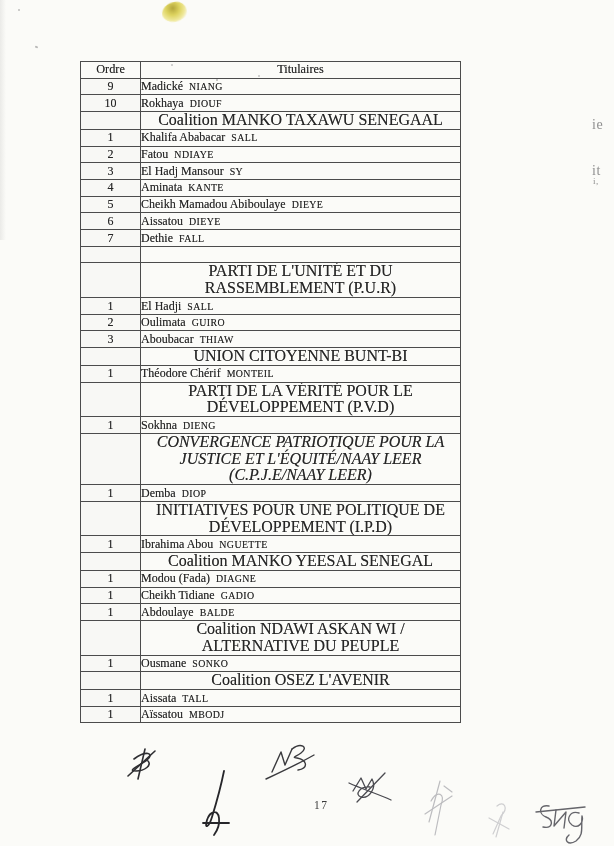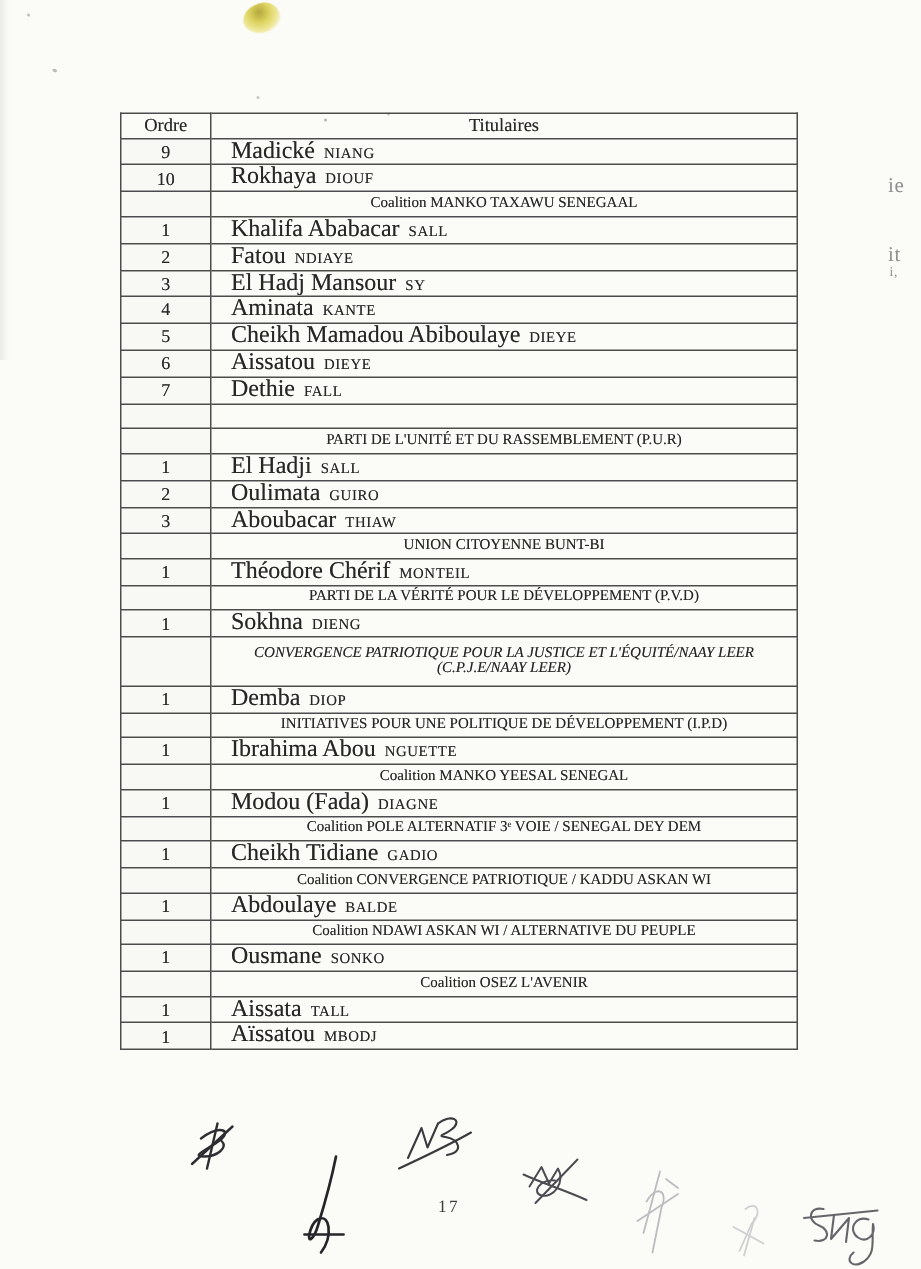--- a/index.html
+++ b/index.html
@@ -21,45 +21,45 @@
     transform:rotate(-8deg);
   }
   .speck{position:absolute;border-radius:50%;background:#8d8d8d;}
   .speck.s1{left:18px;top:9px;width:2px;height:2px;opacity:.55;}
   .speck.s2{left:35px;top:46px;width:3px;height:2px;opacity:.6;border-radius:40%;transform:rotate(20deg);}
   .speck.s3{left:171px;top:64px;width:2px;height:2px;opacity:.5;}
   .speck.s4{left:216px;top:79px;width:2px;height:2px;opacity:.65;}
   .speck.s5{left:258px;top:75px;width:2px;height:2px;opacity:.5;}
 
   table.doc{
-    position:absolute;left:80px;top:75px;width:452px;
+    position:absolute;left:80px;top:61px;width:381px;
     border-collapse:collapse;table-layout:fixed;
   }
   table.doc th, table.doc td{
     border:1px solid #4c4c4c;
     height:15.7px;
     padding:0;
     font-size:12px;
     line-height:1.05;
     vertical-align:middle;
     overflow:hidden;
     white-space:nowrap;
   }
   table.doc th{font-weight:normal;text-align:center;font-size:12.3px;}
   th.col-ordre, td.col-ordre{width:59px;text-align:center;}
   td.col-ordre{background:rgba(60,60,50,0.015);}
   td.col-tit{text-align:left;padding-left:7px;}
-  td.col-tit.section{text-align:center;padding-left:2px;padding-right:2px;font-size:10px;white-space:normal;}
+  td.col-tit.section{text-align:center;padding-left:2px;padding-right:2px;font-size:16px;white-space:normal;}
   tr.tall th, tr.tall td{height:31.5px;font-style:italic;}
-  td .given{font-size:16px;margin-left:13px;}
+  td .given{font-size:12px;}
   td .surname{font-size:9.9px;margin-left:6px;letter-spacing:.4px;}
   table.doc, table.doc *{text-shadow:0 0 .4px rgba(45,45,45,.55);}
 
   .pagenum{
-    position:absolute;left:292px;top:799px;
+    position:absolute;left:314px;top:799px;
     font-size:11.5px;letter-spacing:1.5px;color:#3b3b3b;
   }
   .sigs{position:absolute;left:0;top:0;width:614px;height:846px;pointer-events:none;}
   .edge-frag{
     position:absolute;color:#8f8f8f;font-size:14px;letter-spacing:.5px;
     filter:blur(.3px);
   }
   .edge-frag.f1{left:592px;top:117px;}
   .edge-frag.f2{left:592px;top:163px;}
   .edge-frag.f3{left:593px;top:176px;font-size:9px;}
@@ -194,34 +194,22 @@
           <td class="col-ordre"></td>
           <td class="col-tit section">
             <div>Coalition MANKO YEESAL SENEGAL</div>
           </td>
         </tr>
         <tr>
           <td class="col-ordre">1</td>
           <td class="col-tit"><span class="given">Modou (Fada)</span><span class="surname">DIAGNE</span></td>
         </tr>
         <tr>
-          <td class="col-ordre"></td>
-          <td class="col-tit section">
-            <div>Coalition POLE ALTERNATIF 3ᵉ VOIE / SENEGAL DEY DEM</div>
-          </td>
-        </tr>
-        <tr>
           <td class="col-ordre">1</td>
           <td class="col-tit"><span class="given">Cheikh Tidiane</span><span class="surname">GADIO</span></td>
-        </tr>
-        <tr>
-          <td class="col-ordre"></td>
-          <td class="col-tit section">
-            <div>Coalition CONVERGENCE PATRIOTIQUE / KADDU ASKAN WI</div>
-          </td>
         </tr>
         <tr>
           <td class="col-ordre">1</td>
           <td class="col-tit"><span class="given">Abdoulaye</span><span class="surname">BALDE</span></td>
         </tr>
         <tr>
           <td class="col-ordre"></td>
           <td class="col-tit section">
             <div>Coalition NDAWI ASKAN WI / ALTERNATIVE DU PEUPLE</div>
           </td>

